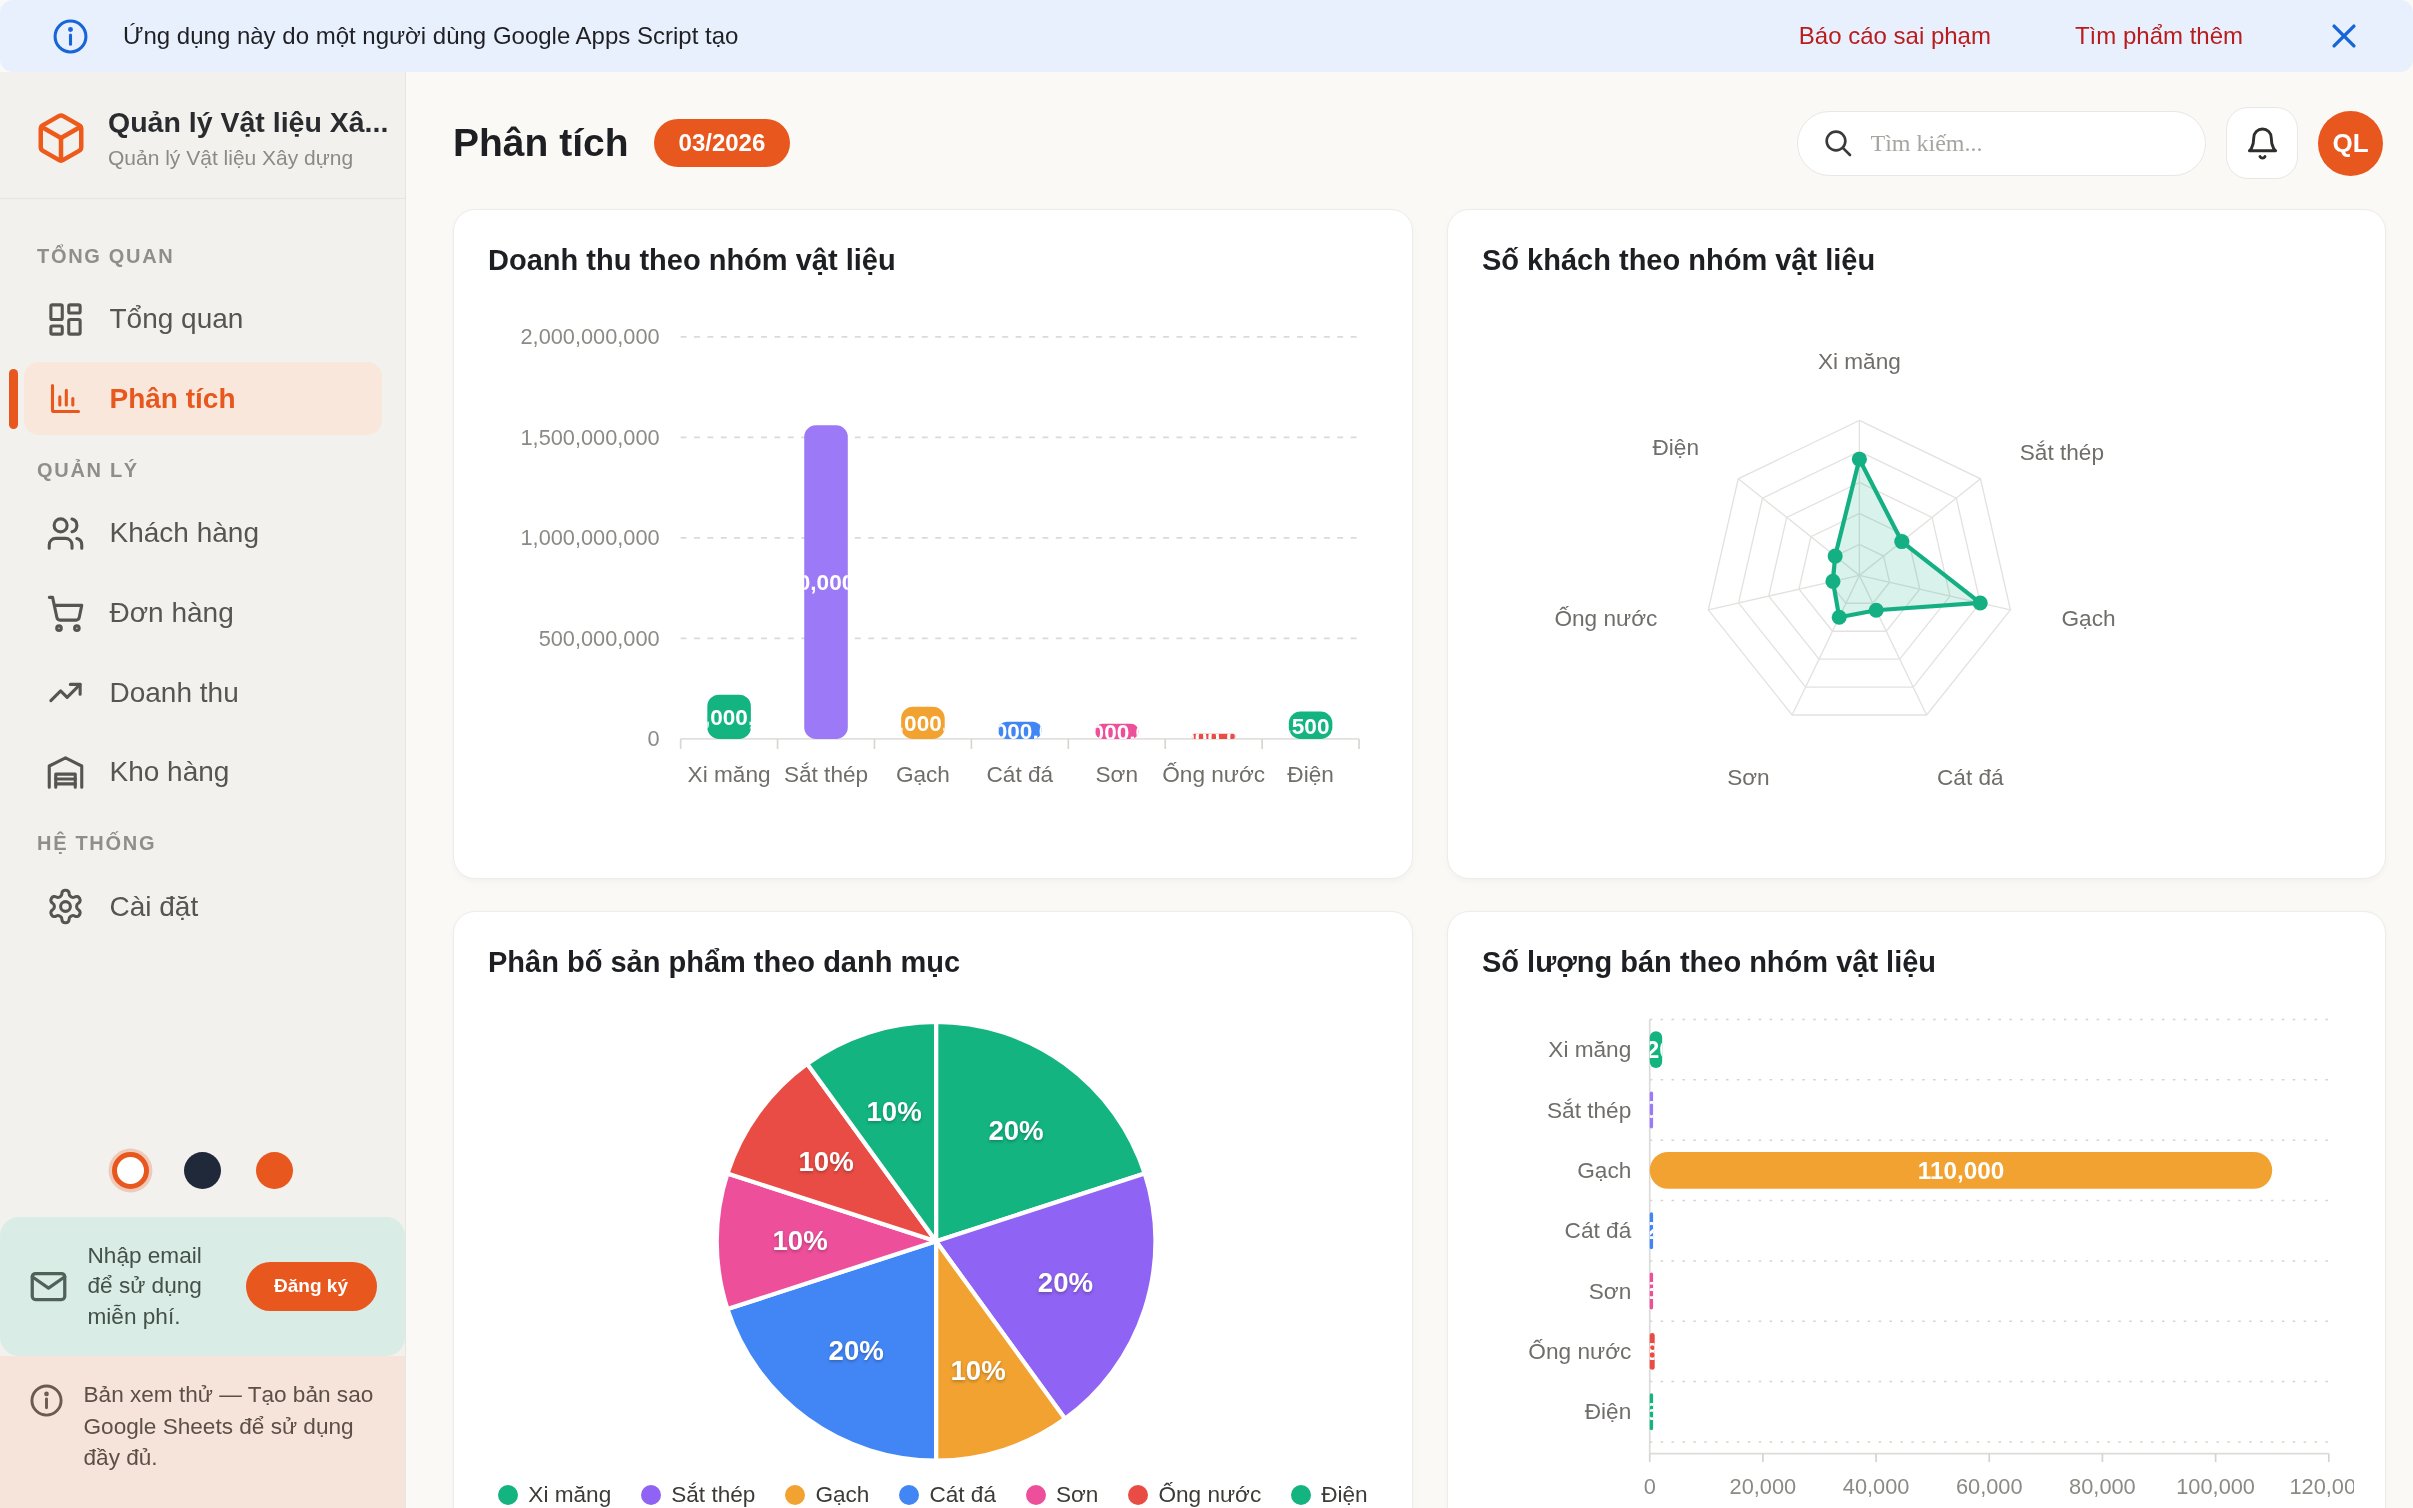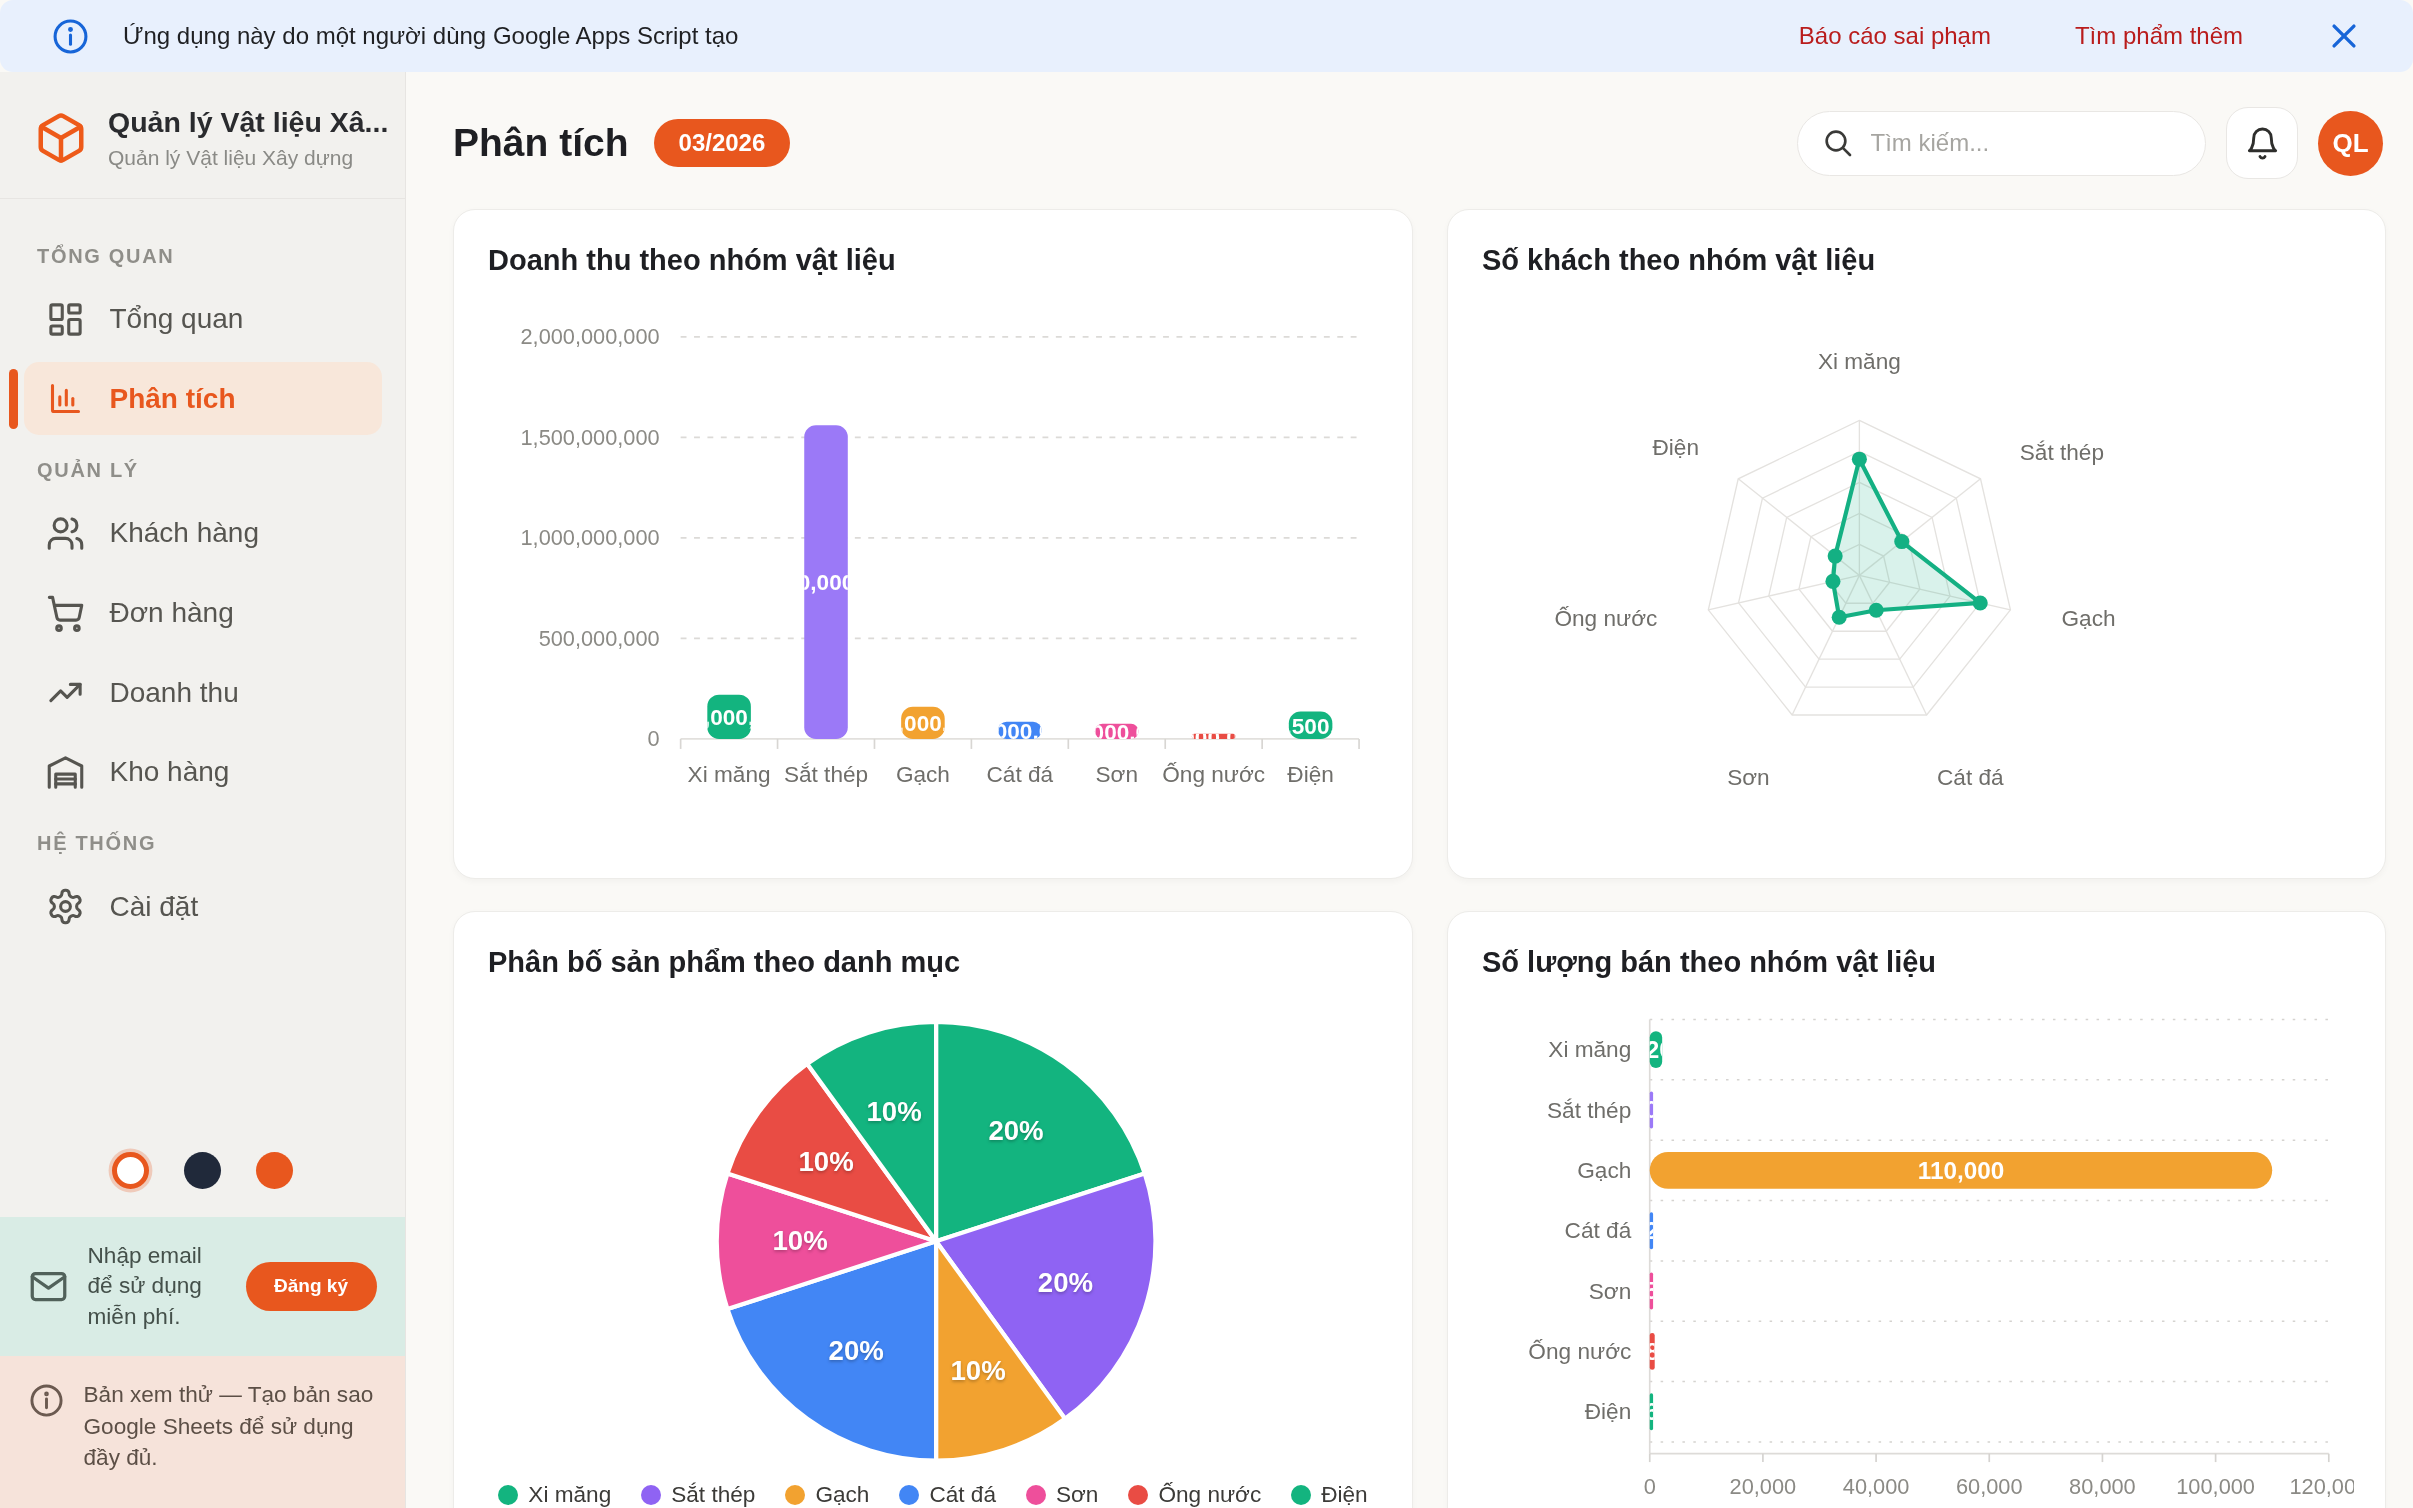--- a/index.html
+++ b/index.html
@@ -29,37 +29,37 @@
   .side-item.active { background:#f8e7da; color:#e8571e; }
   .side-item.active .s-label { font-weight:bold; }
   .side-item.active::before { content:""; position:absolute; left:-15px; top:6.7px; bottom:6.7px; width:9.2px; border-radius:6.7px; background:#e8571e; }
 
   .side-bottom { flex:0 0 auto; }
   .theme-dots { display:flex; gap:35px; justify-content:center; align-items:center; padding:22px 0 28.5px 0; }
   .dot { width:37px; height:37px; border-radius:50%; cursor:pointer; }
   .dot-white { background:#ffffff; border:5px solid #e8571e; box-shadow:0 0 0 3.4px rgba(232,87,30,.25); }
   .dot-dark { background:#20293a; }
   .dot-orange { background:#e8571e; }
-  .email-box { background:#d9ece5; padding:23.5px 28.5px; display:flex; align-items:center; gap:20px; }
+  .email-box { background:#d9ece5; padding:23.5px 28.5px; display:flex; align-items:center; gap:20px;border-radius:19px; }
   .email-box .e-icon { width:39px; height:39px; flex:0 0 39px; color:#51615a; }
   .email-text { font-size:22.6px; color:#44504a; line-height:1.35; flex:1; }
   .signup-btn { background:#e8571e; color:#fff; font-size:19px; font-weight:bold; border:none; border-radius:837px; padding:13.4px 28.5px; cursor:pointer; font-family:inherit; white-space:nowrap; }
   .trial-box { background:#f6e3da; padding:23.5px 28.5px 34px 28.5px; display:flex; gap:20px; align-items:flex-start; }
   .trial-box .t-icon { width:35px; height:35px; flex:0 0 35px; color:#6b5a50; margin-top:3.4px; }
   .trial-text { font-size:22.6px; color:#5c4f46; line-height:1.4; }
 
   
   .main { flex:1; min-width:0; display:flex; flex-direction:column; }
   .main-header { flex:0 0 134px; display:flex; align-items:center; padding:8.4px 30px 0 47px; }
   .page-title { font-size:39px; font-weight:bold; color:#1e1f23; }
   .period-badge { margin-left:25px; background:#e8571e; color:#fff; font-size:24px; font-weight:bold; border-radius:837px; padding:10px 25px; }
   .header-right { margin-left:auto; display:flex; align-items:center; gap:20px; }
   .search-box { width:409px; height:65px; background:#fff; border:0.8px solid #e9e7e4; border-radius:837px; display:flex; align-items:center; padding:0 23.5px; gap:17px; }
   .search-box svg { width:32px; height:32px; flex:0 0 32px; color:#3a3a38; }
-  .search-box input { border:none; outline:none; font-size:24px; color:#3a3a38; background:transparent; width:100%; font-family:Liberation Sans, sans-serif; }
+  .search-box input { border:none; outline:none; font-size:24px; color:#3a3a38; background:transparent; width:100%; font-family:Liberation Serif, serif; }
   .search-box input::placeholder { color:#a6a5a1; }
   .icon-btn { width:72px; height:72px; background:#fff; border:0.8px solid #e9e7e4; border-radius:22px; display:flex; align-items:center; justify-content:center; cursor:pointer; }
   .icon-btn svg { width:35px; height:35px; color:#2e2e2c; }
   .avatar { width:65px; height:65px; border-radius:50%; background:#e8571e; color:#fff; display:flex; align-items:center; justify-content:center; font-size:26px; font-weight:bold; cursor:pointer; }
 
   .cards { display:grid; grid-template-columns:960px 939px; column-gap:34px; row-gap:32px; padding:3.4px 30px 0 47px; }
   .card { background:#fff; border:0.8px solid #edece9; border-radius:22px; box-shadow:0 2.5px 6.7px rgba(40,40,40,.03); padding:34px 34px 17px 34px; }
   .card.h1 { height:670px; }
   .card.h2 { height:624px; }
   .card-title { font-size:29px; font-weight:bold; color:#1e1f23; }

